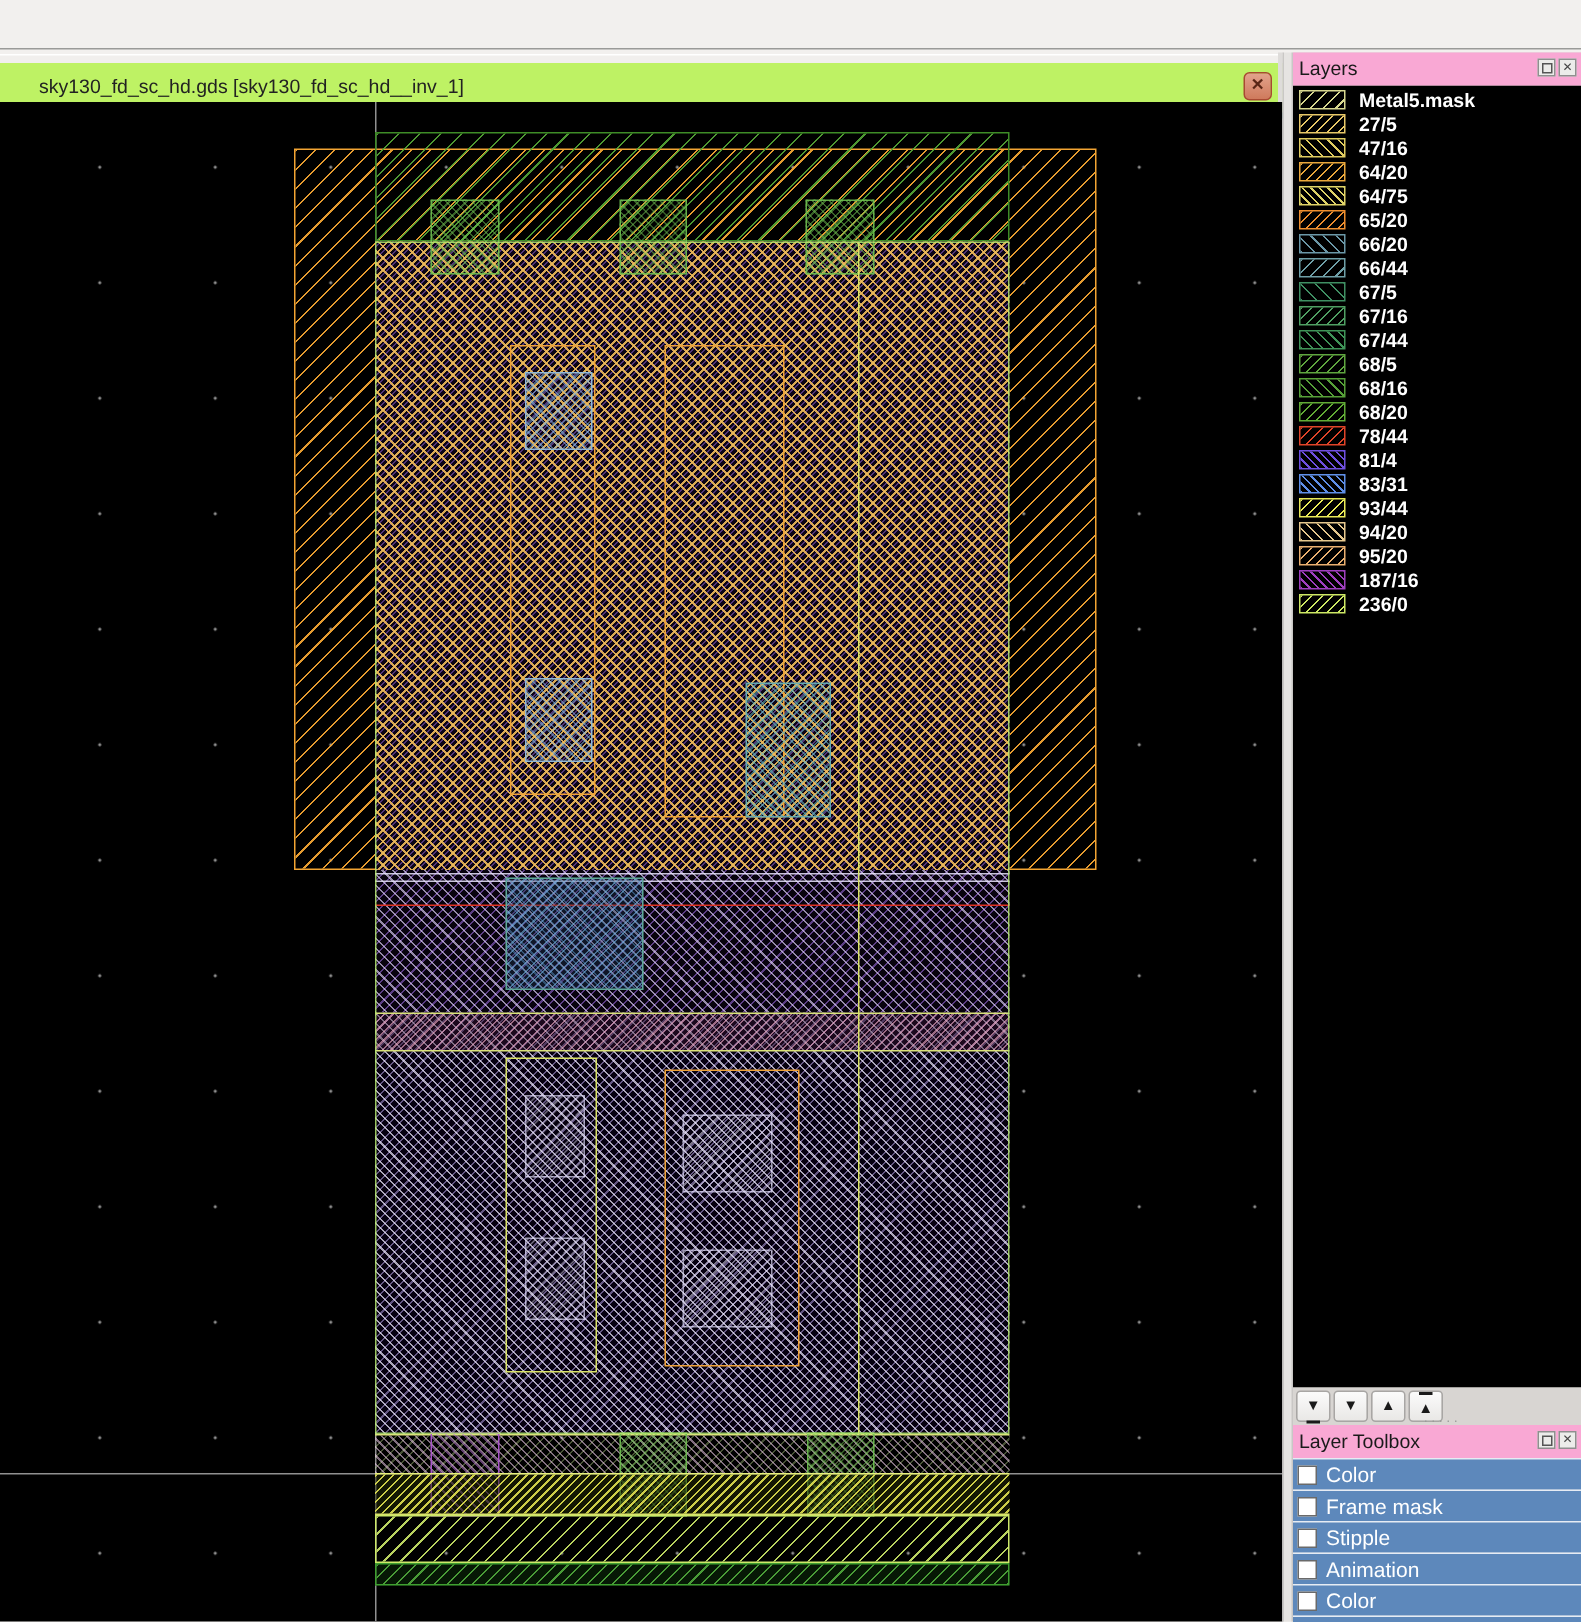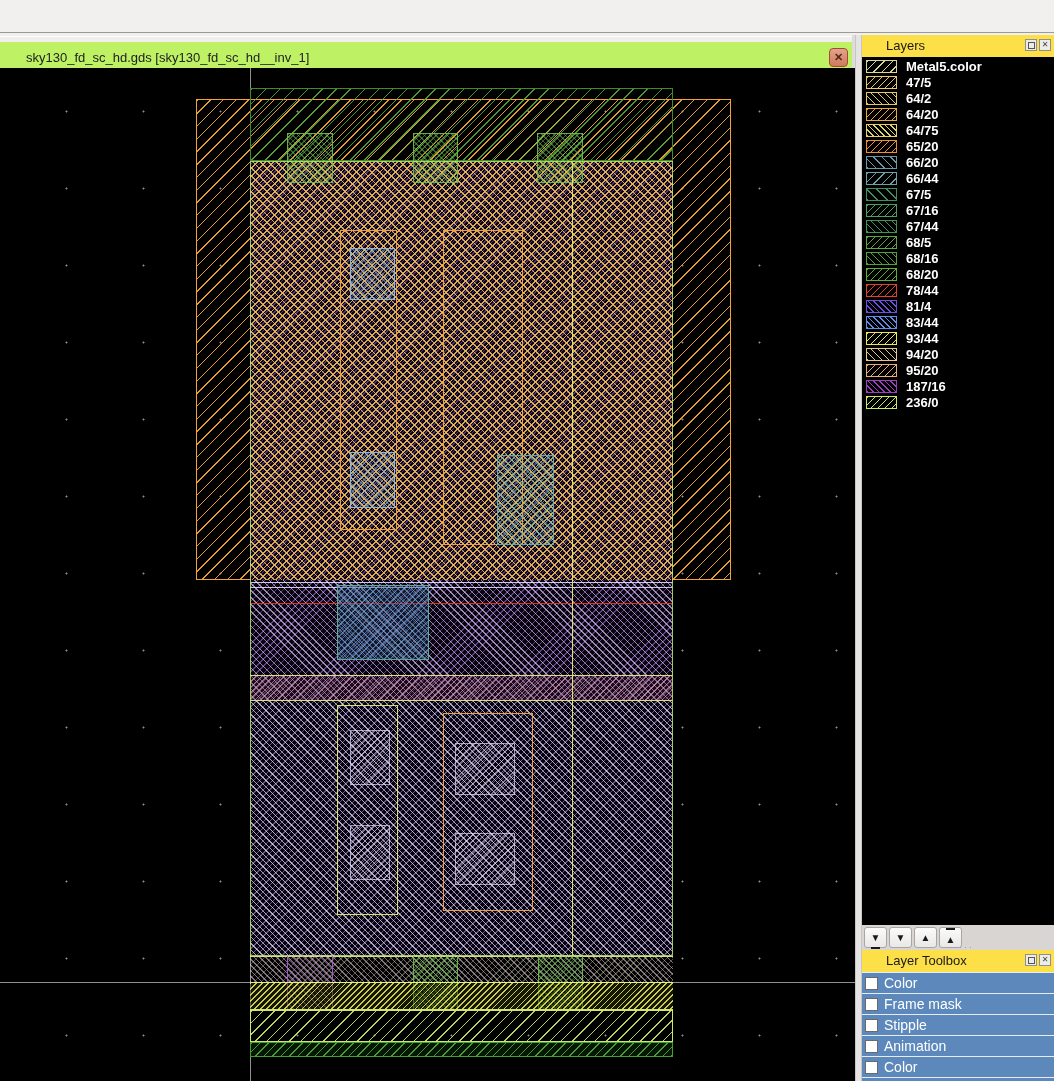--- a/index.html
+++ b/index.html
@@ -71,22 +71,22 @@
     rgba(10,40,8,.6);}
   .line-red{background:#e03222;}
   .line-lav{background:rgba(235,230,255,.85);}
   .line-yellow-v{background:#d9e266;}
   .outline-lg{border:1px solid rgba(180,230,110,.85);}
   
   .splitter{position:absolute;left:855px;top:35px;width:7px;height:1046px;background:#e6e4e2;
     border-left:1px solid #c9c7c5;border-right:1px solid #c9c7c5;box-sizing:border-box;}
   
   .panel{position:absolute;left:862px;top:35px;width:192px;height:1046px;background:#d8d5d2;}
-  .panel-header{position:relative;height:22px;background:#fde047;color:#1a1a1a;font-size:13px;
-    line-height:22px;padding-left:24px;}
+  .panel-header{position:relative;height:22px;background:#f9a8d4;color:#1a1a1a;font-size:13px;
+    line-height:22px;padding-left:4px;}
   .win-icons{position:absolute;right:3px;top:4px;display:flex;gap:2px;}
   .win-icon{width:12px;height:12px;border:1px solid #8f8f8f;background:#ececea;box-sizing:border-box;
     font-size:8px;line-height:10px;text-align:center;color:#444;position:relative;}
   .win-icon .inner{position:absolute;left:2px;top:2px;width:5px;height:5px;border:1px solid #555;}
   .layer-list{background:#000;height:867px;overflow:hidden;padding-top:1px;}
   .layer-row{display:flex;align-items:center;height:16px;cursor:default;}
   .layer-swatch{width:31px;height:13px;margin-left:4px;box-sizing:border-box;
     border:1px solid var(--c);
     background:repeating-linear-gradient(var(--d),var(--c) 0 1px,transparent 1px var(--s));}
   .layer-label{color:#fff;font-weight:bold;font-size:13px;margin-left:9px;white-space:nowrap;}
@@ -163,29 +163,29 @@
     <span class="win-icons">
       <span class="win-icon">
           <span class="inner"></span>
         </span>
       <span class="win-icon">✕</span>
     </span>
   </div>
   <div class="layer-list" id="layer-list">
       <div class="layer-row">
         <span class="layer-swatch" style="--c: #d8d890; --d: 135deg; --s: 6px;"></span>
-        <span class="layer-label">Metal5.color</span>
+        <span class="layer-label">Metal5.mask</span>
       </div>
       <div class="layer-row">
         <span class="layer-swatch" style="--c: #e8c868; --d: 135deg; --s: 5px;"></span>
-        <span class="layer-label">47/5</span>
+        <span class="layer-label">27/5</span>
       </div>
       <div class="layer-row">
         <span class="layer-swatch" style="--c: #e0cc60; --d: 45deg; --s: 5px;"></span>
-        <span class="layer-label">64/2</span>
+        <span class="layer-label">47/16</span>
       </div>
       <div class="layer-row">
         <span class="layer-swatch" style="--c: #eaa83c; --d: 135deg; --s: 5px;"></span>
         <span class="layer-label">64/20</span>
       </div>
       <div class="layer-row">
         <span class="layer-swatch" style="--c: #e0d468; --d: 45deg; --s: 4px;"></span>
         <span class="layer-label">64/75</span>
       </div>
       <div class="layer-row">
@@ -227,21 +227,21 @@
       <div class="layer-row">
         <span class="layer-swatch" style="--c: #e04428; --d: 135deg; --s: 5px;"></span>
         <span class="layer-label">78/44</span>
       </div>
       <div class="layer-row">
         <span class="layer-swatch" style="--c: #6f4fe0; --d: 45deg; --s: 4px;"></span>
         <span class="layer-label">81/4</span>
       </div>
       <div class="layer-row">
         <span class="layer-swatch" style="--c: #5f8fe8; --d: 45deg; --s: 4px;"></span>
-        <span class="layer-label">83/44</span>
+        <span class="layer-label">83/31</span>
       </div>
       <div class="layer-row">
         <span class="layer-swatch" style="--c: #eaea58; --d: 135deg; --s: 5px;"></span>
         <span class="layer-label">93/44</span>
       </div>
       <div class="layer-row">
         <span class="layer-swatch" style="--c: #e6c88e; --d: 45deg; --s: 5px;"></span>
         <span class="layer-label">94/20</span>
       </div>
       <div class="layer-row">

